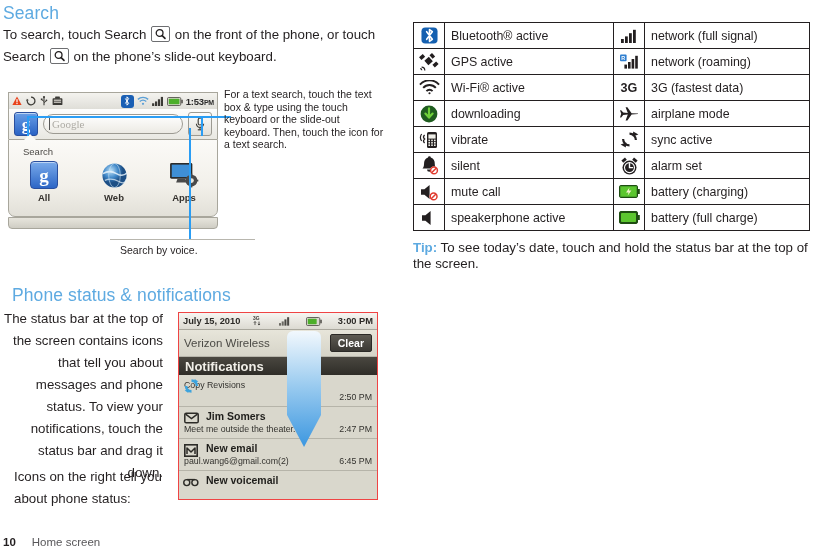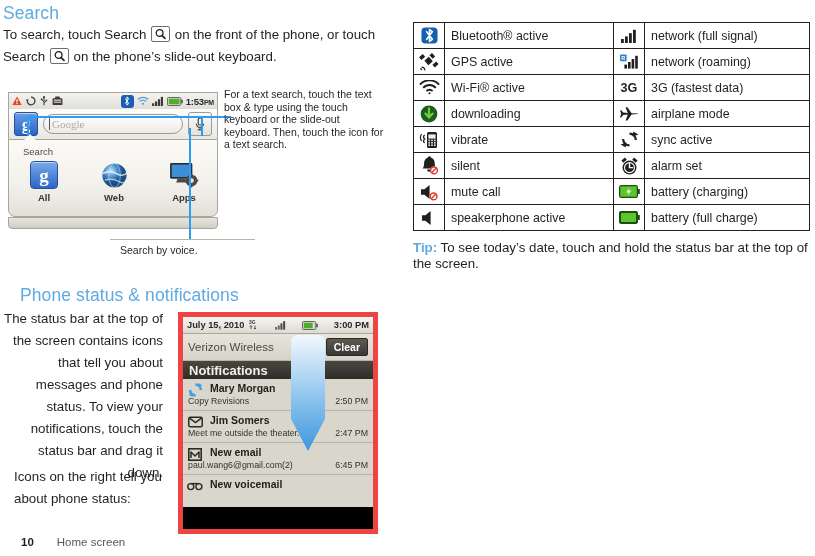--- a/index.html
+++ b/index.html
@@ -206,33 +206,33 @@
     color: #231f20;
   }
   .caption-voice {
     position: absolute;
     left: 120px; top: 244px;
     font-size: 10.5px;
     color: #231f20;
   }
 
   
-  .sec2-head { position:absolute; left:20px; top:285px;text-align:right; }
+  .sec2-head { position:absolute; left:12px; top:285px;text-align:right; }
   .sec2-p1 { position:absolute; left:3px; top:308px; width:160px;text-align:right; }
   .sec2-p2 { position:absolute; left:14px; top:466px; width:160px; }
 
   
   .fig-notif {
     position:absolute;
     left:178px; top:312px;
     width: 200px;
-    height: 222px;
-    border: 5px solid #ef4444;
+    height: 188px;
+    border: 1px solid #ef4444;
     box-sizing: border-box;
-    background: #000000;
+    background: #84cc16;
     overflow: hidden;
   }
   .nb-statusbar {
     height: 16px;
     background: linear-gradient(#f6f5f1,#dcdad2);
     border-bottom: 1px solid #a9a79d;
     display:flex; align-items:center; padding: 0 4px;
   }
   .nb-date { font-size: 9.3px; font-weight:bold; color:#2c2a27; }
   .nb-sb-right { margin-left:auto; display:flex; align-items:center; gap:16px; }
@@ -347,22 +347,21 @@
   }
   .tip-word { color:#5eaae1; font-weight:bold; }
 
   
   .footer {
     position:absolute;
     left: 3px;
     bottom: 8px;
     display:flex;
     align-items:baseline;
-    gap: 23px;
-    margin-left: 18px;
+    gap: 16px;
   }
   .footer .pg { font-size: 11.5px; font-weight:bold; color:#231f20; }
   .footer .lbl { font-size: 11.5px; color:#58575a; }
 
   
   .bt-badge {
     width:13px;height:13px;border-radius:3px;
     background:#1a5fb4;display:flex;align-items:center;justify-content:center;
     color:#fff;font-size:10px;font-weight:bold;line-height:1;
   }
@@ -588,21 +587,20 @@
 
     <div class="nb-item">
       <span class="nb-item-icon">
         <svg width="15" height="14" viewBox="0 0 14 14">
             <path d="M7 1.6A5.4 5.4 0 0 1 12.4 7" fill="none" stroke="#3da3dd" stroke-width="2.6"></path>
             <path d="M7 12.4A5.4 5.4 0 0 1 1.6 7" fill="none" stroke="#3da3dd" stroke-width="2.6"></path>
             <polygon points="10.2,0 13.8,2.6 9.6,4.2" fill="#3da3dd"></polygon>
             <polygon points="3.8,14 0.2,11.4 4.4,9.8" fill="#3da3dd"></polygon>
           </svg>
       </span>
-      <div class="nb-item-title">Mary Morgan</div>
       <div class="nb-item-sub">Copy Revisions</div>
       <div class="nb-item-time">2:50 PM</div>
     </div>
 
     <div class="nb-item">
       <span class="nb-item-icon">
         <svg width="15" height="12" viewBox="0 0 15 12">
             <rect x="0.8" y="1.2" width="13.4" height="9.6" rx="1.4" fill="none" stroke="#2c2b27" stroke-width="1.5"></rect>
             <path d="M1.6 2.2 L7.5 6.6 L13.4 2.2" fill="none" stroke="#2c2b27" stroke-width="1.5"></path>
           </svg>

